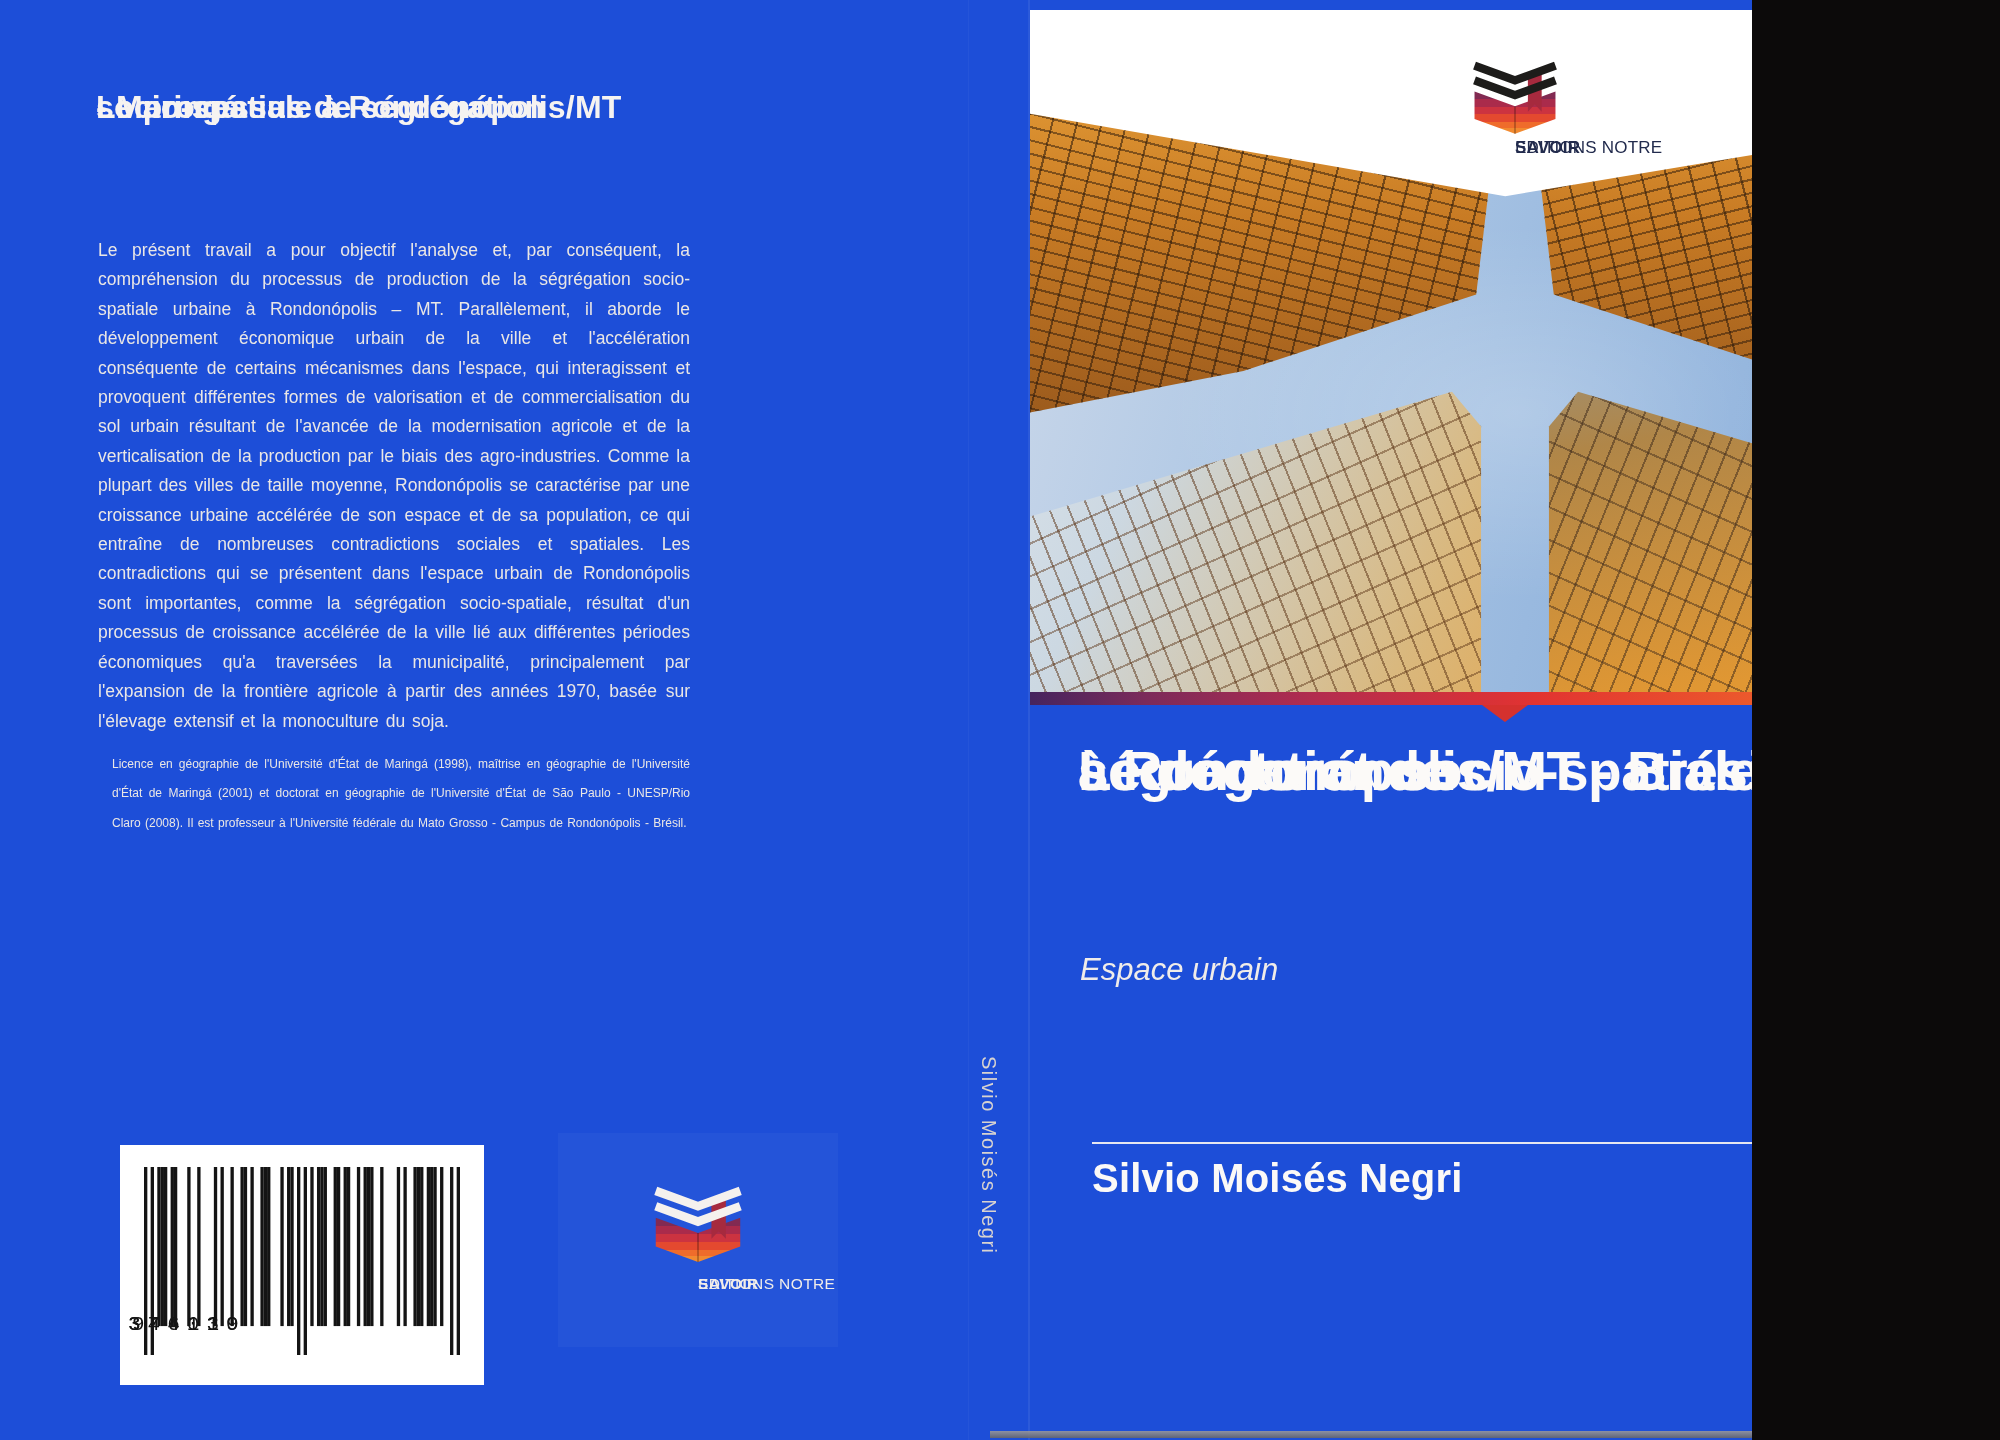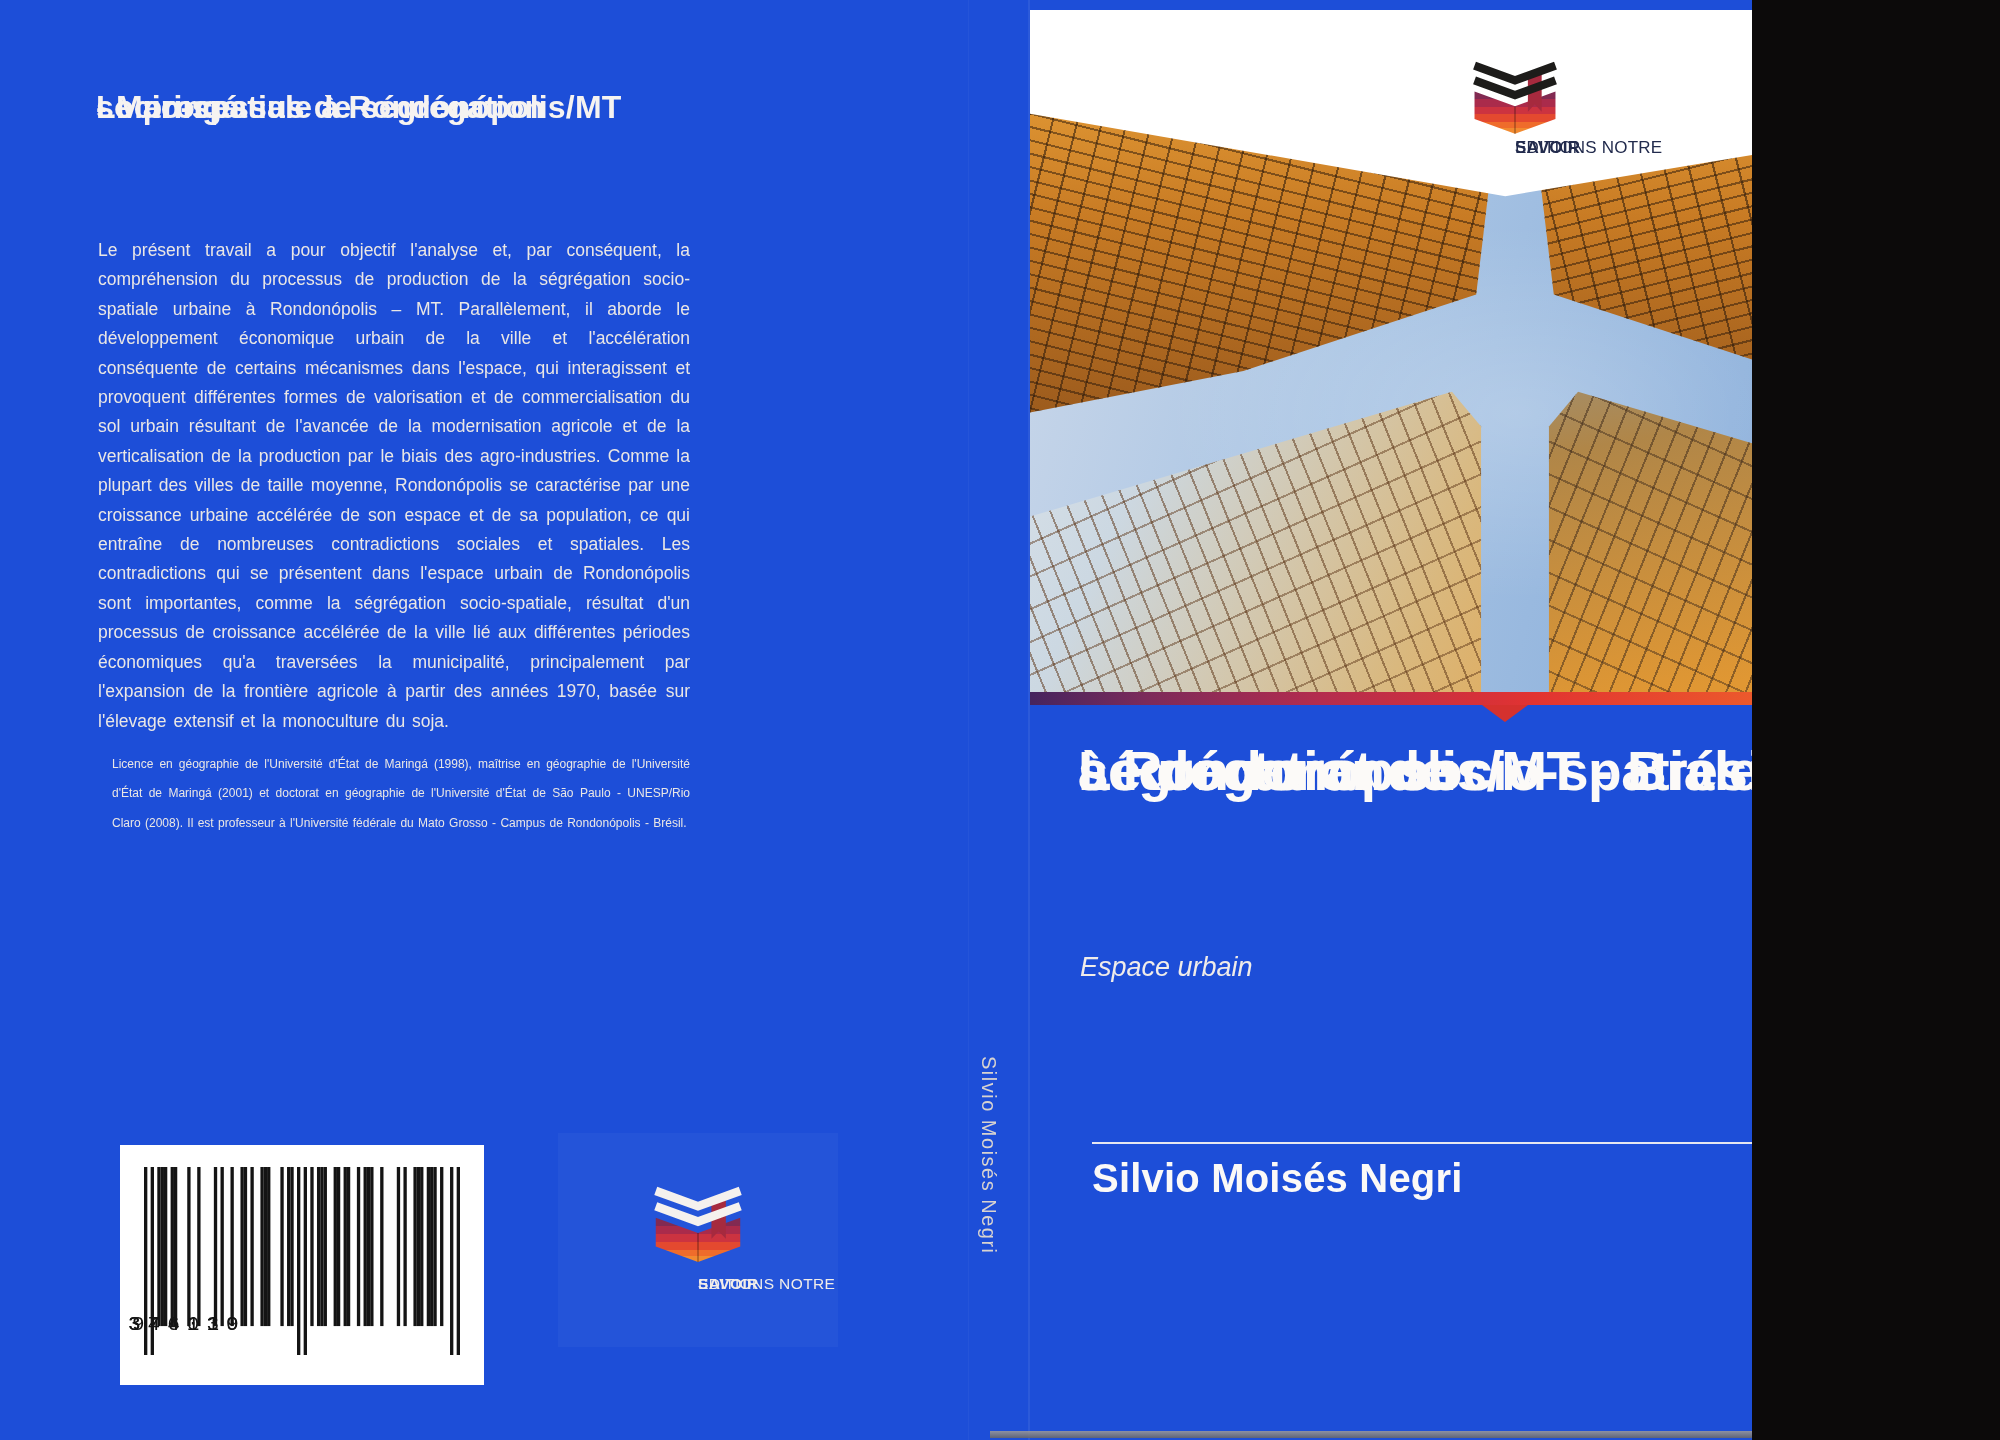--- a/index.html
+++ b/index.html
@@ -80,21 +80,21 @@
   .banner-line span{position:static;}
 
   .grad-bar{left:1030px;top:692px;width:970px;height:13px;
             background:linear-gradient(90deg,#46245e 0%,#7c2a5a 12%,#b42c4e 30%,#e23331 52%,#ec5a2c 75%,#f0802f 100%);}
   .grad-notch{left:1482px;top:705px;width:0;height:0;border-left:23px solid transparent;
               border-right:23px solid transparent;border-top:17px solid #d5312e;}
 
   .ft-title{left:1078px;top:738px;width:900px;font-size:55px;line-height:66px;font-weight:bold;
             color:#fcfaf8;letter-spacing:-.5px;}
   .ft-title span{position:static;display:block;}
-  .ft-subtitle{left:1080px;top:952px;font-size:27px;font-style:italic;color:#f0ece9;}
+  .ft-subtitle{left:1080px;top:952px;font-size:31px;font-style:italic;color:#f0ece9;}
   .author-rule{left:1092px;top:1142px;width:866px;height:2px;background:#f7f4f2;opacity:.92;}
   .ft-author{left:1092px;top:1156px;font-size:40px;font-weight:bold;color:#fbf9f7;letter-spacing:.2px;}
 
   
   .edge-right{left:1994px;top:10px;width:6px;height:1421px;
               background:linear-gradient(to bottom,rgba(242,240,237,.9) 0 48%,rgba(242,240,237,.3) 54% 100%);}
   .edge-bottom{left:990px;top:1431px;width:1010px;height:7px;opacity:.85;
                background:linear-gradient(to bottom,#a09c99,#6b6866);}
 </style>
 </head>

